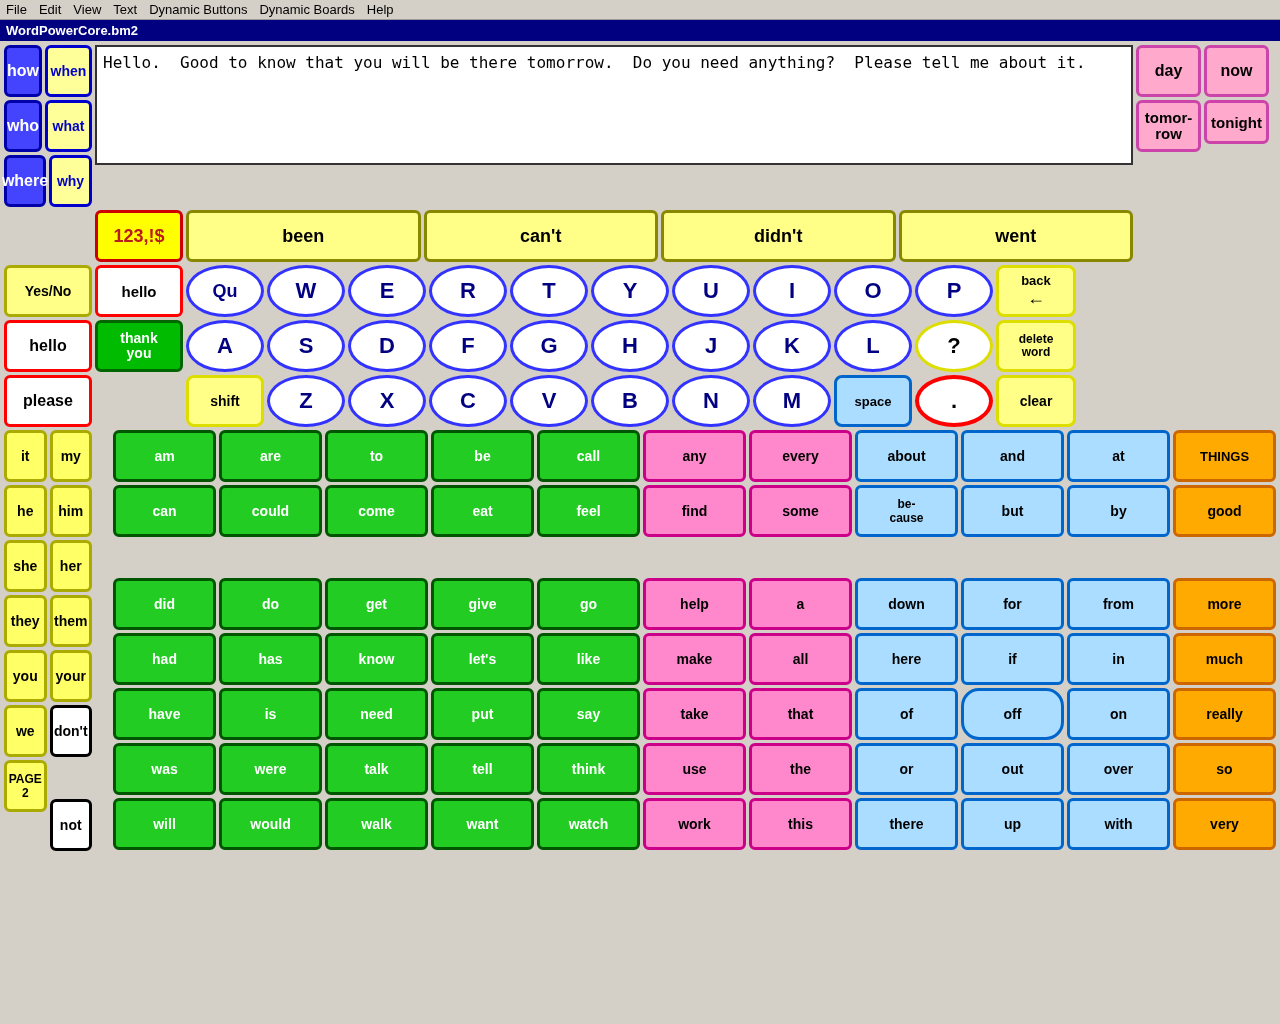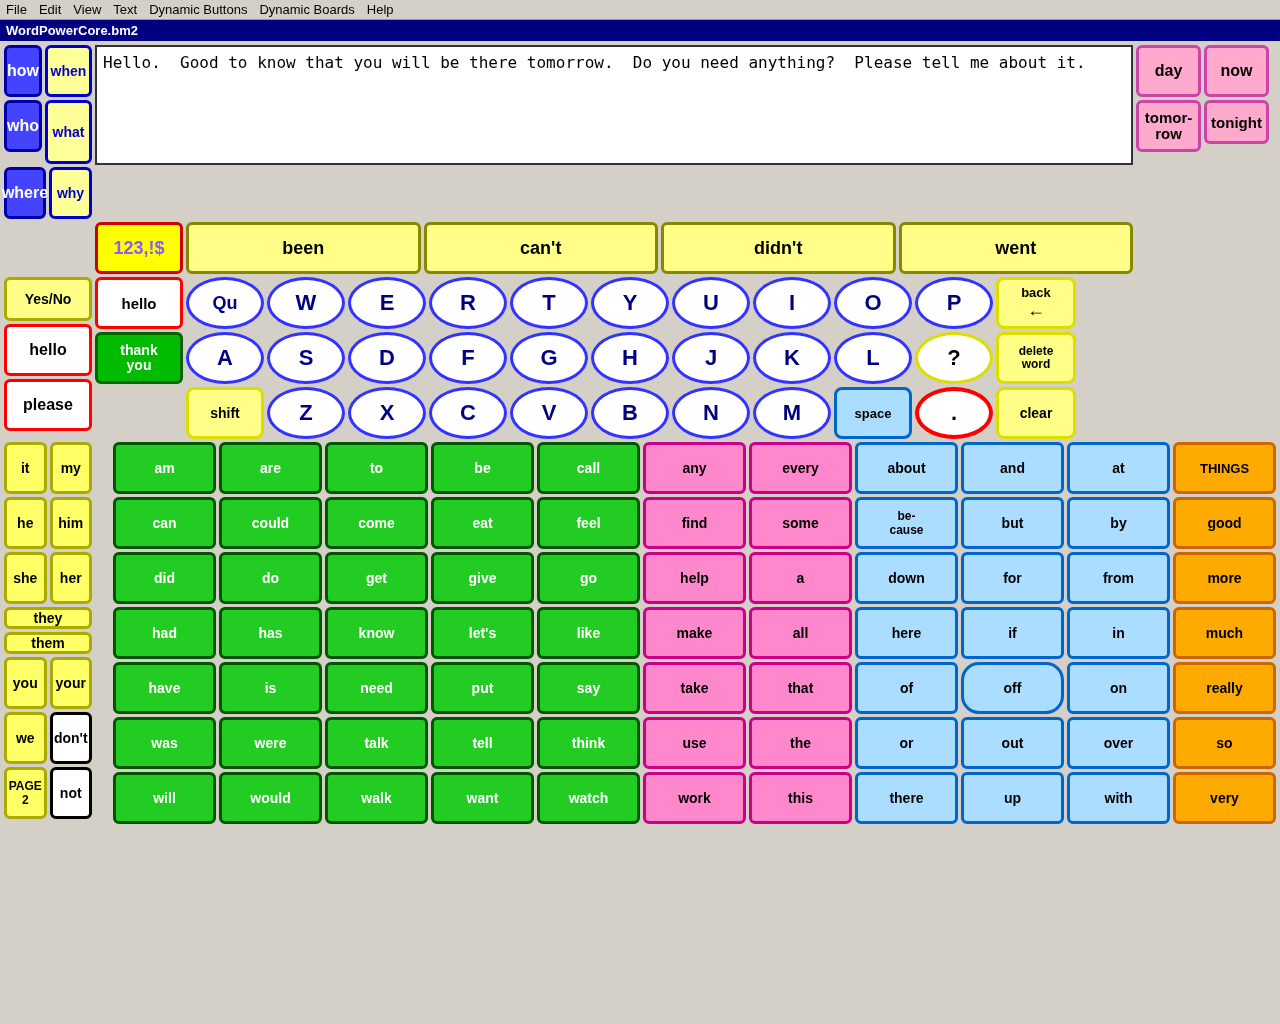--- a/index.html
+++ b/index.html
@@ -19,21 +19,21 @@
     .text-area-container { flex: 1; }
     .text-area { width: 100%; height: 120px; border: 2px solid #333; padding: 6px; font-size: 16px; resize: none; background: white; }
     
     .right-col { display: flex; flex-direction: column; gap: 3px; width: 140px; }
     
     .btn { display: flex; align-items: center; justify-content: center; border-radius: 6px; cursor: pointer; font-weight: bold; border: 3px solid; text-align: center; }
     
     .btn-blue { background: #4444ff; color: white; border-color: #0000aa; }
     .btn-yellow-wh { background: #ffff99; color: #0000cc; border-color: #0000cc; font-size: 14px; }
     .btn-green { background: #00bb00; color: white; border-color: #006600; }
-    .btn-yellow-special { background: #ffff00; color: #8b5cf6; border-color: #cc0000; font-size: 18px; font-weight: bold; }
+    .btn-yellow-special { background: #ffff00; color: #b91c1c; border-color: #cc0000; font-size: 18px; font-weight: bold; }
     .btn-yellow-verb { background: #ffff88; color: black; border-color: #888800; font-size: 18px; }
     .btn-pink { background: #ffaacc; color: black; border-color: #cc44aa; }
     .btn-red-outline { background: white; color: black; border-color: red; border-width: 3px; }
     
     
     .key-oval { border-radius: 50%; display: flex; align-items: center; justify-content: center; font-weight: bold; font-size: 22px; cursor: pointer; }
     .key-blue-oval { background: white; border: 3px solid #3333ff; color: #000080; }
     .key-yellow-oval { background: white; border: 3px solid #dddd00; color: black; }
     .key-red-oval { background: white; border: 3px solid red; color: black; }
     
@@ -69,21 +69,21 @@
 
   <div class="top-row">
 
     <div class="wh-col">
       <div style="display:flex; gap:3px;">
         <div class="btn btn-blue" style="width:42px; height:52px; font-size:16px;">how</div>
         <div class="btn btn-yellow-wh" style="width:72px; height:52px;">when</div>
       </div>
       <div style="display:flex; gap:3px;">
         <div class="btn btn-blue" style="width:42px; height:52px; font-size:16px;">who</div>
-        <div class="btn btn-yellow-wh" style="width:72px; height:64px;">what</div>
+        <div class="btn btn-yellow-wh" style="width:72px; height:52px;">what</div>
       </div>
       <div style="display:flex; gap:3px;">
         <div class="btn btn-blue" style="width:42px; height:52px; font-size:16px;">where</div>
         <div class="btn btn-yellow-wh" style="width:72px; height:52px;">why</div>
       </div>
     </div>
 
     <div class="text-area-container">
       <textarea class="text-area" style="">Hello.  Good to know that you will be there tomorrow.  Do you need anything?  Please tell me about it.</textarea>
     </div>
@@ -108,21 +108,21 @@
     <div class="btn btn-yellow-verb" style="flex:1; height:52px;">can't</div>
     <div class="btn btn-yellow-verb" style="flex:1; height:52px;">didn't</div>
     <div class="btn btn-yellow-verb" style="flex:1; height:52px;">went</div>
 
     <div style="width:140px;"></div>
   </div>
 
   <div style="display:flex; gap:3px;">
 
     <div style="display:flex; flex-direction:column; gap:3px; width:88px;">
-      <div class="btn" style="height:44px; background:#ffff88; border-color:#aaaa00; border-width:3px; font-size:14px;">Yes/No</div>
+      <div class="btn" style="height:52px; background:#ffff88; border-color:#aaaa00; border-width:3px; font-size:14px;">Yes/No</div>
       <div class="btn btn-red-outline" style="height:52px; font-size:16px;">hello</div>
       <div class="btn btn-red-outline" style="height:52px; font-size:16px;">please</div>
     </div>
     <div style="display:flex; flex-direction:column; gap:3px; width:88px;">
       <div style="display:flex; gap:3px; height:52px;">
         <div class="btn btn-red-outline" style="flex:1; height:52px; font-size:15px;">hello</div>
       </div>
       <div class="btn btn-green" style="height:52px; font-size:14px; line-height:1.1;">thank<br>you</div>
       <div style="height:52px;"></div>
     </div>
@@ -181,35 +181,35 @@
         <div class="word-btn wbtn-yellow-left" style="flex:1;">my</div>
       </div>
       <div style="display:flex; gap:3px;">
         <div class="word-btn wbtn-yellow-left" style="flex:1;">he</div>
         <div class="word-btn wbtn-yellow-left" style="flex:1;">him</div>
       </div>
       <div style="display:flex; gap:3px;">
         <div class="word-btn wbtn-yellow-left" style="flex:1;">she</div>
         <div class="word-btn wbtn-yellow-left" style="flex:1;">her</div>
       </div>
-      <div style="display:flex; gap:3px;flex-direction:column;">
+      <div style="display:flex; gap:3px;">
         <div class="word-btn wbtn-yellow-left" style="flex:1;">they</div>
         <div class="word-btn wbtn-yellow-left" style="flex:1;">them</div>
       </div>
       <div style="display:flex; gap:3px;">
         <div class="word-btn wbtn-yellow-left" style="flex:1;">you</div>
         <div class="word-btn wbtn-yellow-left" style="flex:1;">your</div>
       </div>
       <div style="display:flex; gap:3px;">
         <div class="word-btn wbtn-yellow-left" style="flex:1;">we</div>
         <div class="word-btn btn-red-outline" style="flex:1;">don't</div>
       </div>
       <div style="display:flex; gap:3px;">
         <div class="word-btn wbtn-yellow-left" style="flex:1; font-size:12px;">PAGE 2</div>
-        <div class="word-btn btn-red-outline" style="flex:1;">not</div>
+        <div class="word-btn btn-red-outline" style="flex:1;margin-top:39px;">not</div>
       </div>
     </div>
 
     <div style="flex:1; display:flex; flex-direction:column; gap:3px; margin-left:3px;">
 
       <div style="display:flex; gap:3px;">
         <div class="word-btn wbtn-green" style="flex:1;">am</div>
         <div class="word-btn wbtn-green" style="flex:1;">are</div>
         <div class="word-btn wbtn-green" style="flex:1;">to</div>
         <div class="word-btn wbtn-green" style="flex:1;">be</div>
@@ -229,21 +229,21 @@
         <div class="word-btn wbtn-green" style="flex:1;">eat</div>
         <div class="word-btn wbtn-green" style="flex:1;">feel</div>
         <div class="word-btn wbtn-pink" style="flex:1;">find</div>
         <div class="word-btn wbtn-pink" style="flex:1;">some</div>
         <div class="word-btn wbtn-blue" style="flex:1; font-size:12px;">be-<br>cause</div>
         <div class="word-btn wbtn-blue" style="flex:1;">but</div>
         <div class="word-btn wbtn-blue" style="flex:1;">by</div>
         <div class="word-btn wbtn-orange" style="flex:1;">good</div>
       </div>
 
-      <div style="display:flex; gap:3px;">
+      <div style="display:flex; gap:3px;margin-top:38px;">
         <div class="word-btn wbtn-green" style="flex:1;">did</div>
         <div class="word-btn wbtn-green" style="flex:1;">do</div>
         <div class="word-btn wbtn-green" style="flex:1;">get</div>
         <div class="word-btn wbtn-green" style="flex:1;">give</div>
         <div class="word-btn wbtn-green" style="flex:1;">go</div>
         <div class="word-btn wbtn-pink" style="flex:1;">help</div>
         <div class="word-btn wbtn-pink" style="flex:1;">a</div>
         <div class="word-btn wbtn-blue" style="flex:1;">down</div>
         <div class="word-btn wbtn-blue" style="flex:1;">for</div>
         <div class="word-btn wbtn-blue" style="flex:1;">from</div>

